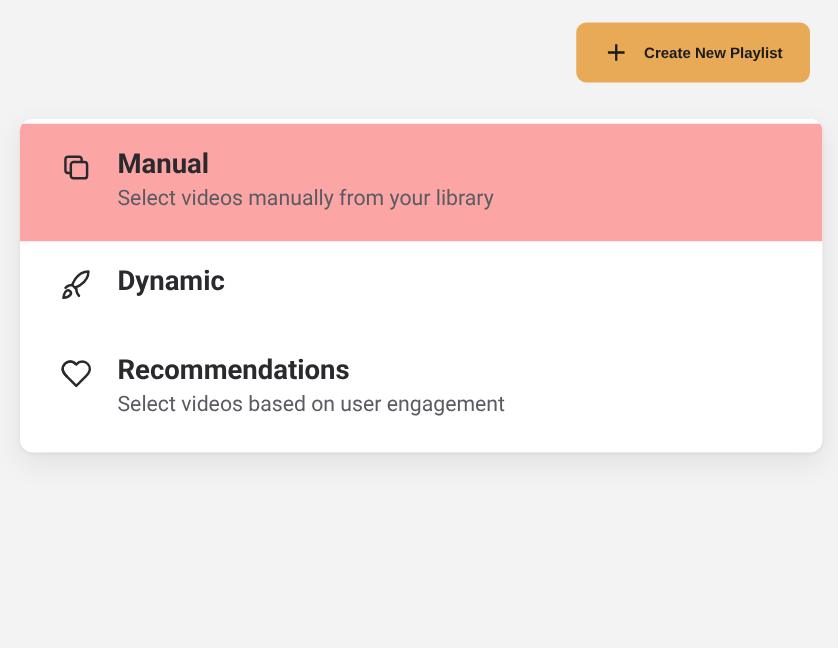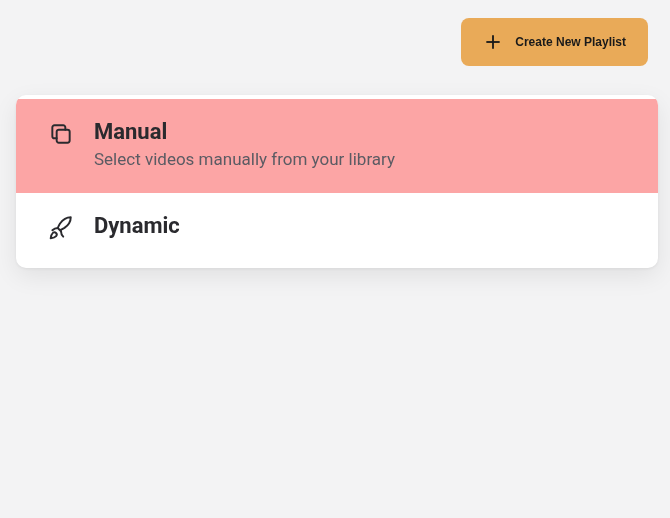--- a/index.html
+++ b/index.html
@@ -127,14 +127,26 @@
         <path d="M12 15l-3-3c.56-1.46 1.26-2.87 2.1-4.2C13.6 4.26 17.26 2 21 2c0 3.74-2.26 7.4-5.8 9.9-1.33.84-2.74 1.54-4.2 2.1z"></path>
         <path d="M9 12c-1.93 0-3.68.78-4.95 2.05"></path>
         <path d="M12 15c0 1.93.78 3.68 2.05 4.95"></path>
       </svg>
     </div>
     <div class="menu-text">
       <div class="menu-title">Dynamic</div>
     </div>
   </div>
 
+  <div class="menu-item">
+    <div class="icon-wrap">
+      <svg viewBox="0 0 24 24">
+        <path d="M19 14c1.49-1.46 3-3.21 3-5.5A5.5 5.5 0 0 0 16.5 3c-1.76 0-3 .5-4.5 2-1.5-1.5-2.74-2-4.5-2A5.5 5.5 0 0 0 2 8.5c0 2.29 1.51 4.04 3 5.5l7 7 7-7z"></path>
+        <path d="M12 5C10.5 3.5 9.26 3 7.5 3A5.5 5.5 0 0 0 2 8.5c0 2.29 1.51 4.04 3 5.5"></path>
+      </svg>
+    </div>
+    <div class="menu-text">
+      <div class="menu-title">Recommendations</div>
+      <div class="menu-desc">Select videos based on user engagement</div>
+    </div>
+  </div>
 
 </div>
 
 </body></html>

